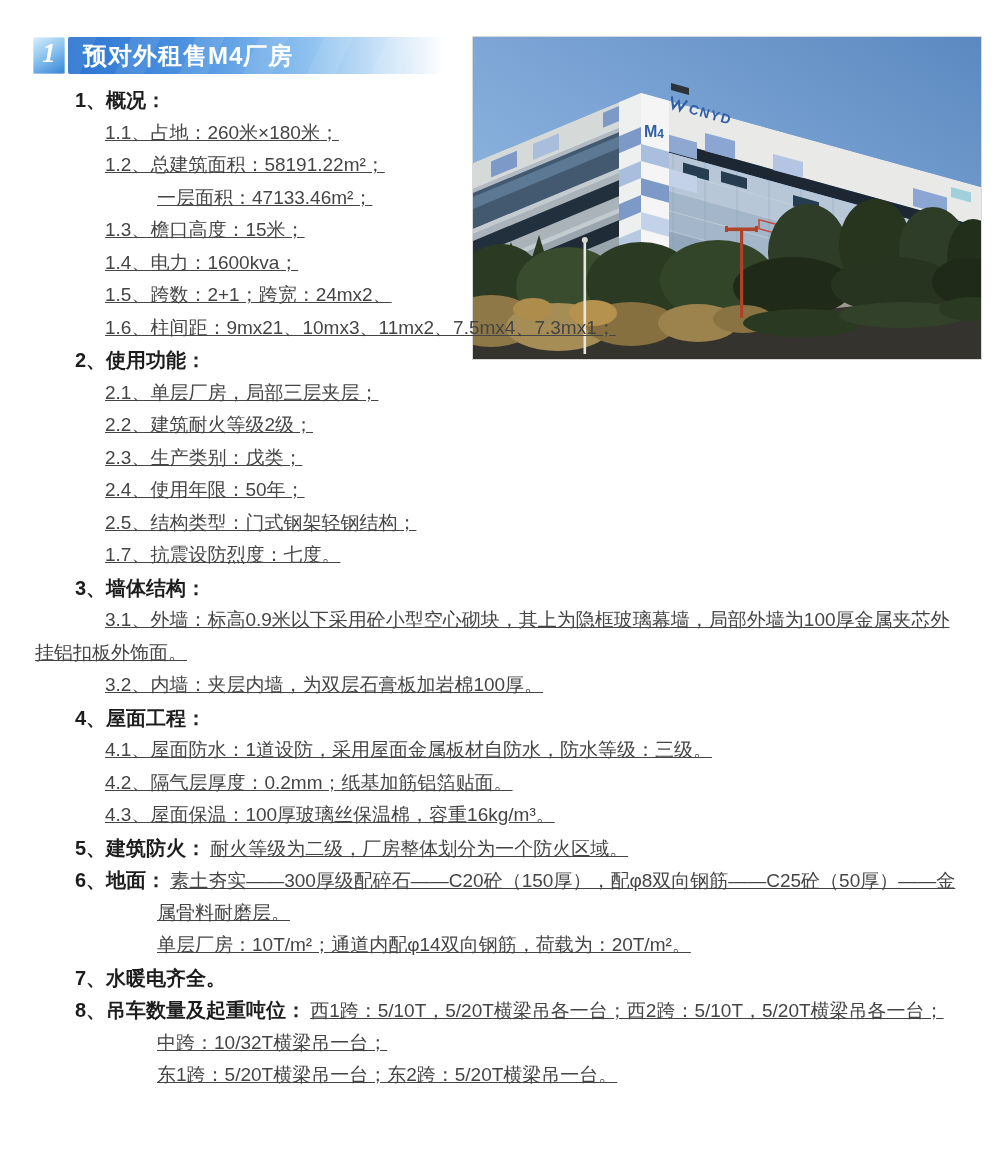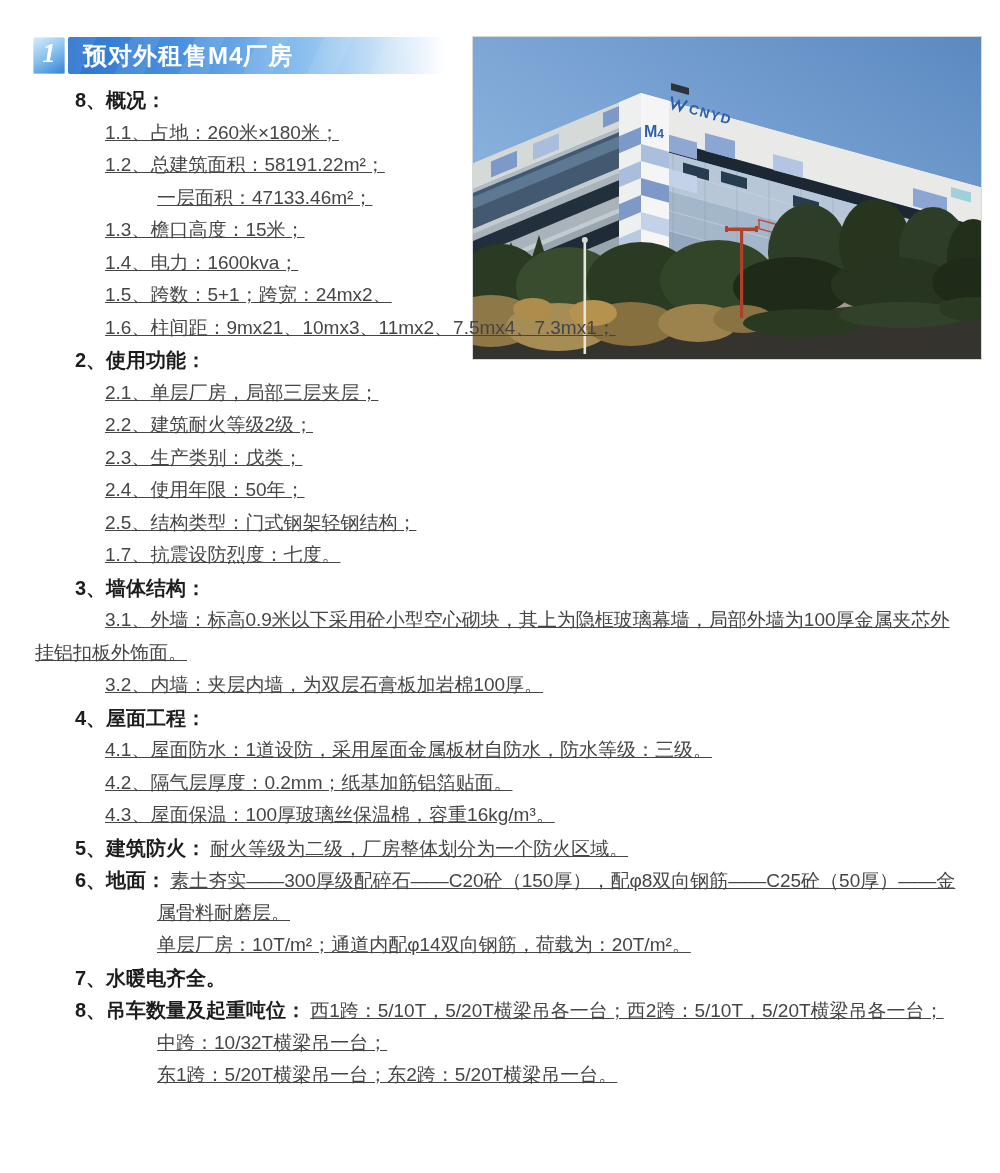--- a/index.html
+++ b/index.html
@@ -197,27 +197,27 @@
       <g>
         <rect x="267" y="193" width="3.2" height="88" fill="#ad4026"></rect>
         <rect x="253.5" y="190.5" width="30" height="3.6" fill="#b04428"></rect>
         <rect x="252" y="189" width="3" height="6" fill="#b04428"></rect>
         <rect x="282" y="189" width="3" height="6" fill="#b04428"></rect>
       </g>
     </svg>
   </div>
 
   <div class="doc">
-      <div class="line i0"><span class="b">8、概况：</span></div>
+      <div class="line i0"><span class="b">1、概况：</span></div>
       <div class="line i1"><span class="t">1.1、占地：260米×180米；</span></div>
       <div class="line i1"><span class="t">1.2、总建筑面积：58191.22m²；</span></div>
       <div class="line i2"><span class="t">一层面积：47133.46m²；</span></div>
       <div class="line i1"><span class="t">1.3、檐口高度：15米；</span></div>
       <div class="line i1"><span class="t">1.4、电力：1600kva；</span></div>
-      <div class="line i1"><span class="t">1.5、跨数：5+1；跨宽：24mx2、</span></div>
+      <div class="line i1"><span class="t">1.5、跨数：2+1；跨宽：24mx2、</span></div>
       <div class="line i1"><span class="t">1.6、柱间距：9mx21、10mx3、11mx2、7.5mx4、7.3mx1；</span></div>
       <div class="line i0"><span class="b">2、使用功能：</span></div>
       <div class="line i1"><span class="t">2.1、单层厂房，局部三层夹层；</span></div>
       <div class="line i1"><span class="t">2.2、建筑耐火等级2级；</span></div>
       <div class="line i1"><span class="t">2.3、生产类别：戊类；</span></div>
       <div class="line i1"><span class="t">2.4、使用年限：50年；</span></div>
       <div class="line i1"><span class="t">2.5、结构类型：门式钢架轻钢结构；</span></div>
       <div class="line i1"><span class="t">1.7、抗震设防烈度：七度。</span></div>
       <div class="line i0"><span class="b">3、墙体结构：</span></div>
       <div class="line i1"><span class="t">3.1、外墙：标高0.9米以下采用砼小型空心砌块，其上为隐框玻璃幕墙，局部外墙为100厚金属夹芯外</span></div>

